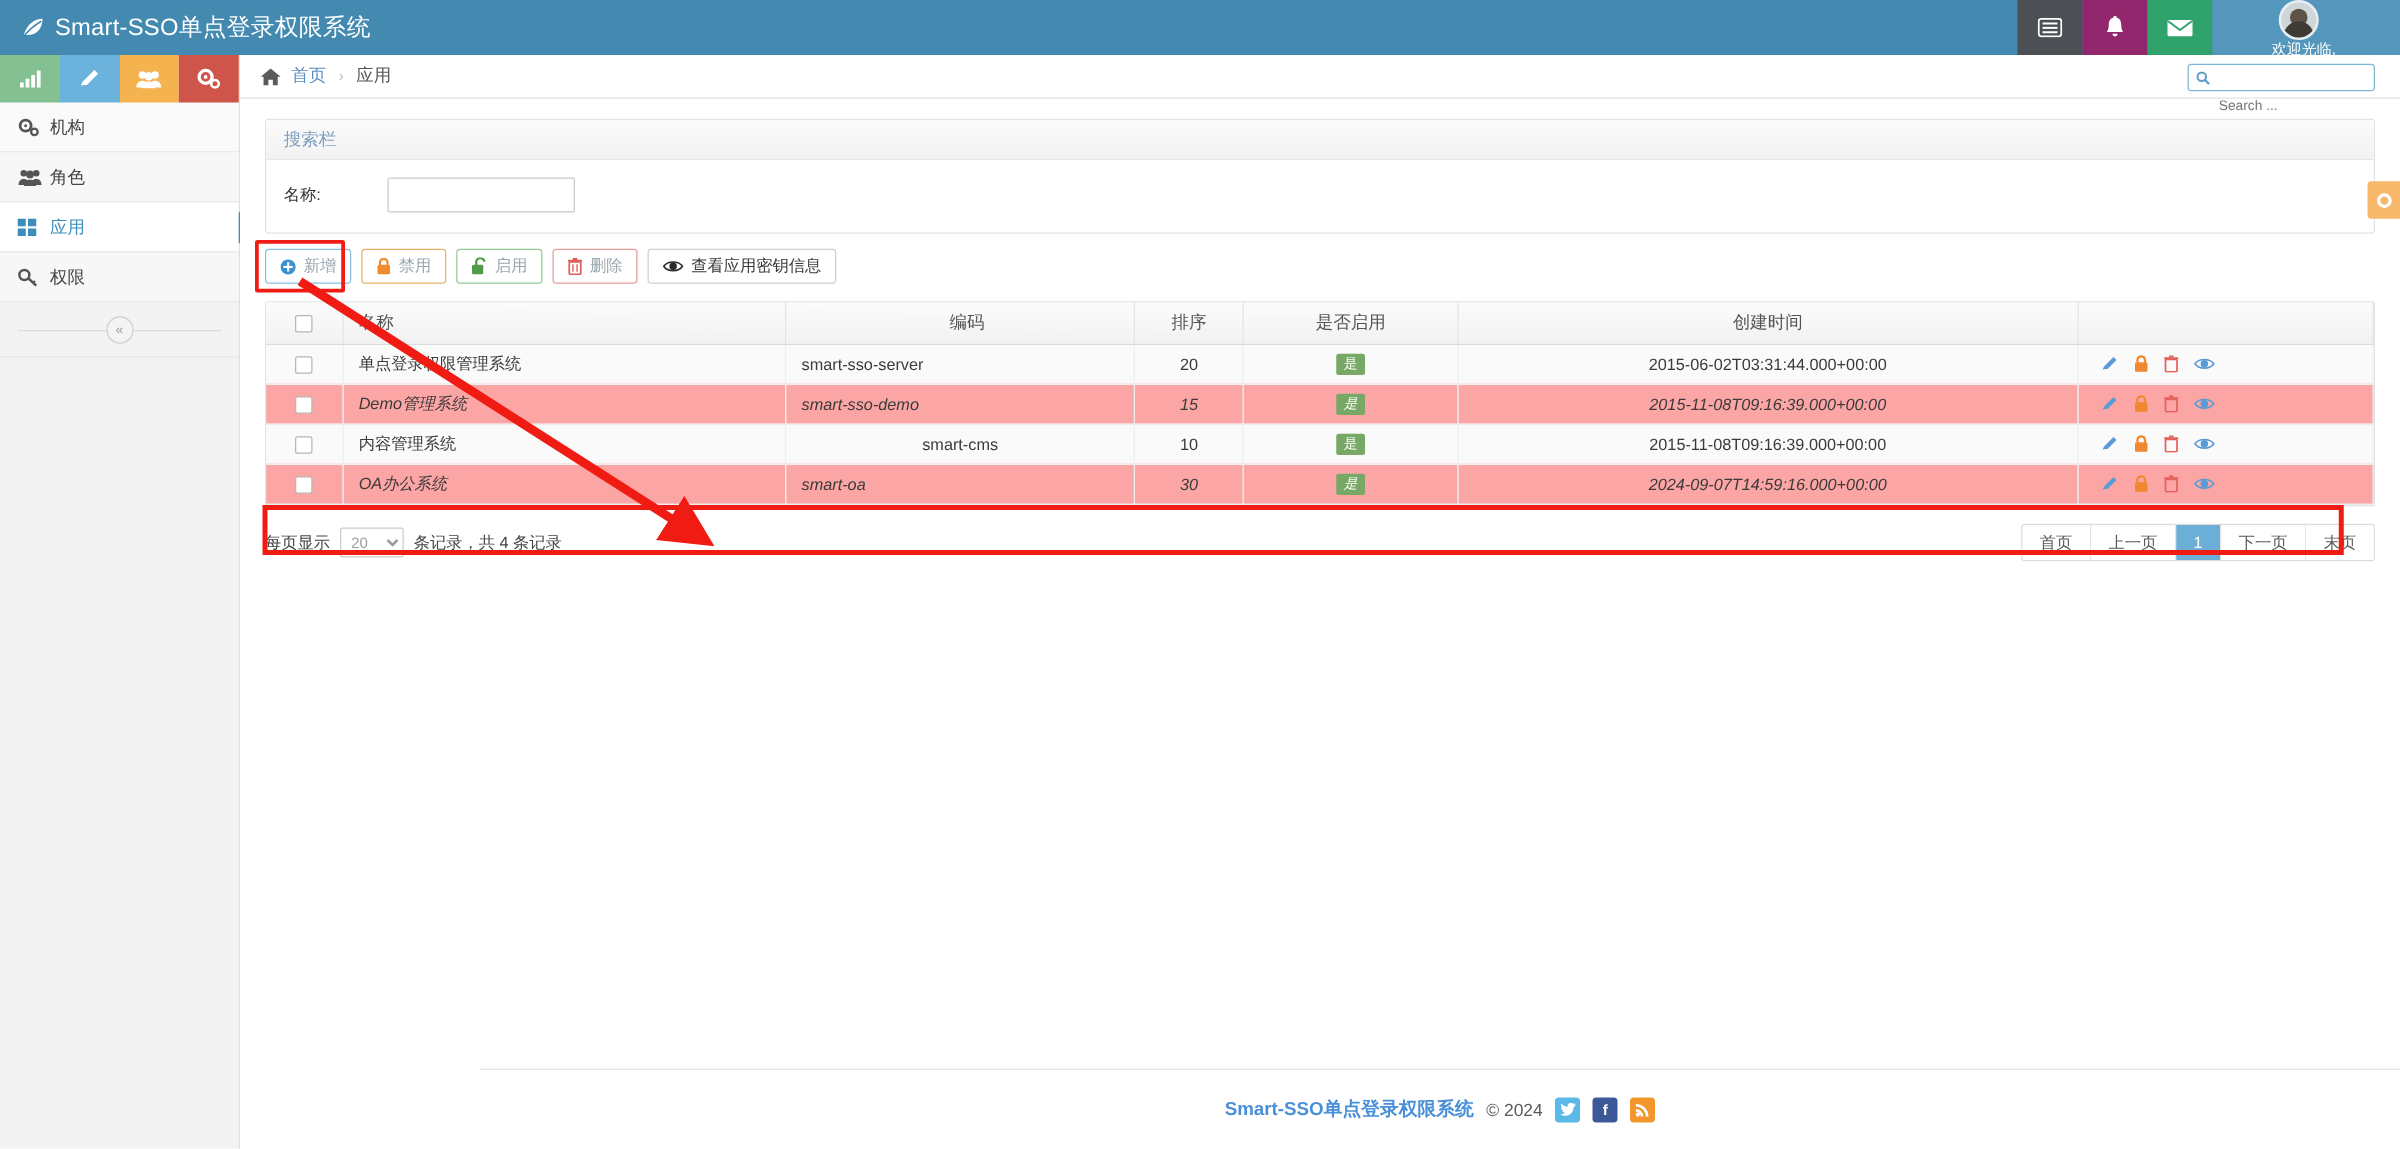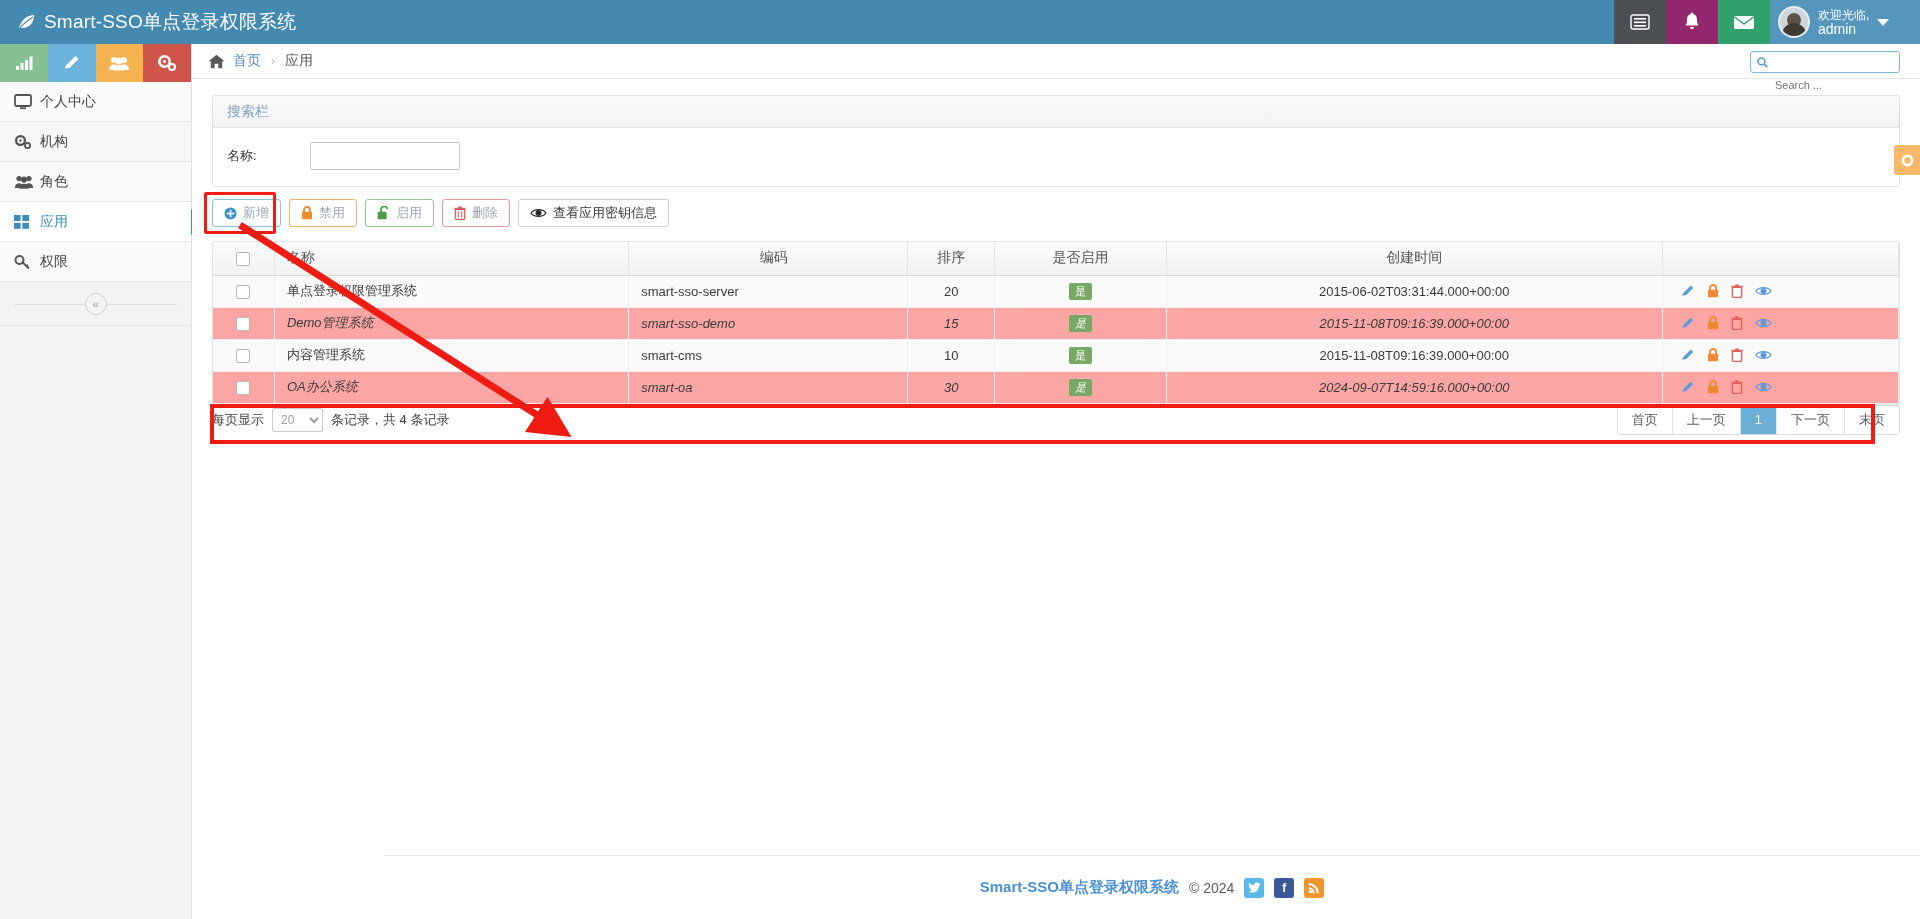--- a/index.html
+++ b/index.html
@@ -26,21 +26,21 @@
   .topbar-spacer { flex: 1 1 auto; }
   .tb-btn {
     width: 52px; display: flex; align-items: center; justify-content: center;
     color: #ffffff; cursor: pointer;
   }
   .tb-list  { background: #4c4f53; }
   .tb-bell  { background: #92276e; }
   .tb-mail  { background: #2fa36b; }
   .tb-user  {
     background: #5596bd; display: flex; align-items: center;
-    padding: 0 12px 0 8px; cursor: pointer; min-width: 150px;
+    padding: 0 12px 0 8px; cursor: pointer; min-width: 150px; flex-direction: column;
   }
   .avatar {
     width: 32px; height: 32px; border-radius: 50%; overflow: hidden;
     background: #cfd6da; border: 2px solid #e6eef3; margin-right: 8px;
     flex: 0 0 auto; position: relative;
   }
   .avatar .head {
     position: absolute; left: 50%; top: 5px; transform: translateX(-50%);
     width: 14px; height: 14px; border-radius: 50%; background: #5d5348;
   }
@@ -201,20 +201,21 @@
   .ops { display: flex; align-items: center; justify-content: flex-start; gap: 12px; padding-left: 6px; }
   .op { cursor: pointer; font-size: 14px; line-height: 1; }
   .op-edit { color: #5a9bd5; }
   .op-lock { color: #f0882f; }
   .op-del  { color: #e2635c; }
   .op-view { color: #5a9bd5; }
 
   
   .paging {
     display: flex; align-items: center; justify-content: space-between;
+    margin-top: 14px;
   }
   .paging-left { display: flex; align-items: center; font-size: 13px; color: #444; gap: 8px; }
   .pg-select {
     height: 24px; border: 1px solid #cccccc; border-radius: 2px; background: #fff;
     font-size: 12px; color: #9c9c9c; padding: 0 4px;
     font-family: "Liberation Sans", sans-serif;
   }
   .pg-btns { display: flex; border: 1px solid #dcdcdc; border-radius: 3px; overflow: hidden; background: #fff; }
   .pg-btn {
     padding: 0 14px; height: 28px; display: flex; align-items: center;
@@ -323,29 +324,20 @@
       <div class="quick q-red">
         <svg width="20" height="18" viewBox="0 0 20 18">
             <circle cx="7.5" cy="7.5" r="5.2" fill="none" stroke="#ffffff" stroke-width="2.6"></circle>
             <circle cx="7.5" cy="7.5" r="1.5" fill="#ffffff"></circle>
             <circle cx="15" cy="13" r="3" fill="none" stroke="#ffffff" stroke-width="2"></circle>
           </svg>
       </div>
     </div>
 
     <ul class="nav">
-      <li class="nav-item">
-        <span class="ico">
-          <svg width="18" height="16" viewBox="0 0 18 16">
-              <rect x="1" y="1" width="16" height="11" rx="1.5" fill="none" stroke="#555" stroke-width="1.8"></rect>
-              <rect x="6" y="13.3" width="6" height="1.8" fill="#555"></rect>
-            </svg>
-        </span>
-        <span>个人中心</span>
-      </li>
       <li class="nav-item">
         <span class="ico">
           <svg width="18" height="16" viewBox="0 0 18 16">
               <circle cx="6.5" cy="6.5" r="4.4" fill="none" stroke="#555" stroke-width="2.3"></circle>
               <circle cx="6.5" cy="6.5" r="1.2" fill="#555"></circle>
               <circle cx="13.5" cy="11.5" r="2.6" fill="none" stroke="#555" stroke-width="1.8"></circle>
             </svg>
         </span>
         <span>机构</span>
       </li>
@@ -570,21 +562,21 @@
                         <path d="M1 6 C4 1.4 13 1.4 16 6 C13 10.6 4 10.6 1 6 Z" fill="none" stroke="#5a9bd5" stroke-width="1.3"></path>
                         <circle cx="8.5" cy="6" r="3" fill="#5a9bd5"></circle>
                       </svg>
                     </span>
                 </div>
               </td>
             </tr>
             <tr class="odd">
               <td class="c-check"><span class="cbx"></span></td>
               <td class="c-name" style="text-align:left">内容管理系统</td>
-              <td class="c-code" style="text-align:left">smart-cms</td>
+              <td class="c-code" style="text-align:center">smart-cms</td>
               <td class="c-order">10</td>
               <td class="c-state"><span class="badge-yes">是</span></td>
               <td class="c-time">2015-11-08T09:16:39.000+00:00</td>
               <td class="c-ops">
                 <div class="ops">
                   <span class="op op-edit">
                       <svg width="14" height="14" viewBox="0 0 14 14">
                         <path d="M1.4 11.2 L2.6 8.8 L9.8 1.6 L12.2 4 L5 11.2 Z" fill="#5a9bd5"></path>
                         <path d="M1.4 11.2 L2.4 11.9 L2.6 8.8 Z" fill="#5a9bd5"></path>
                       </svg>

